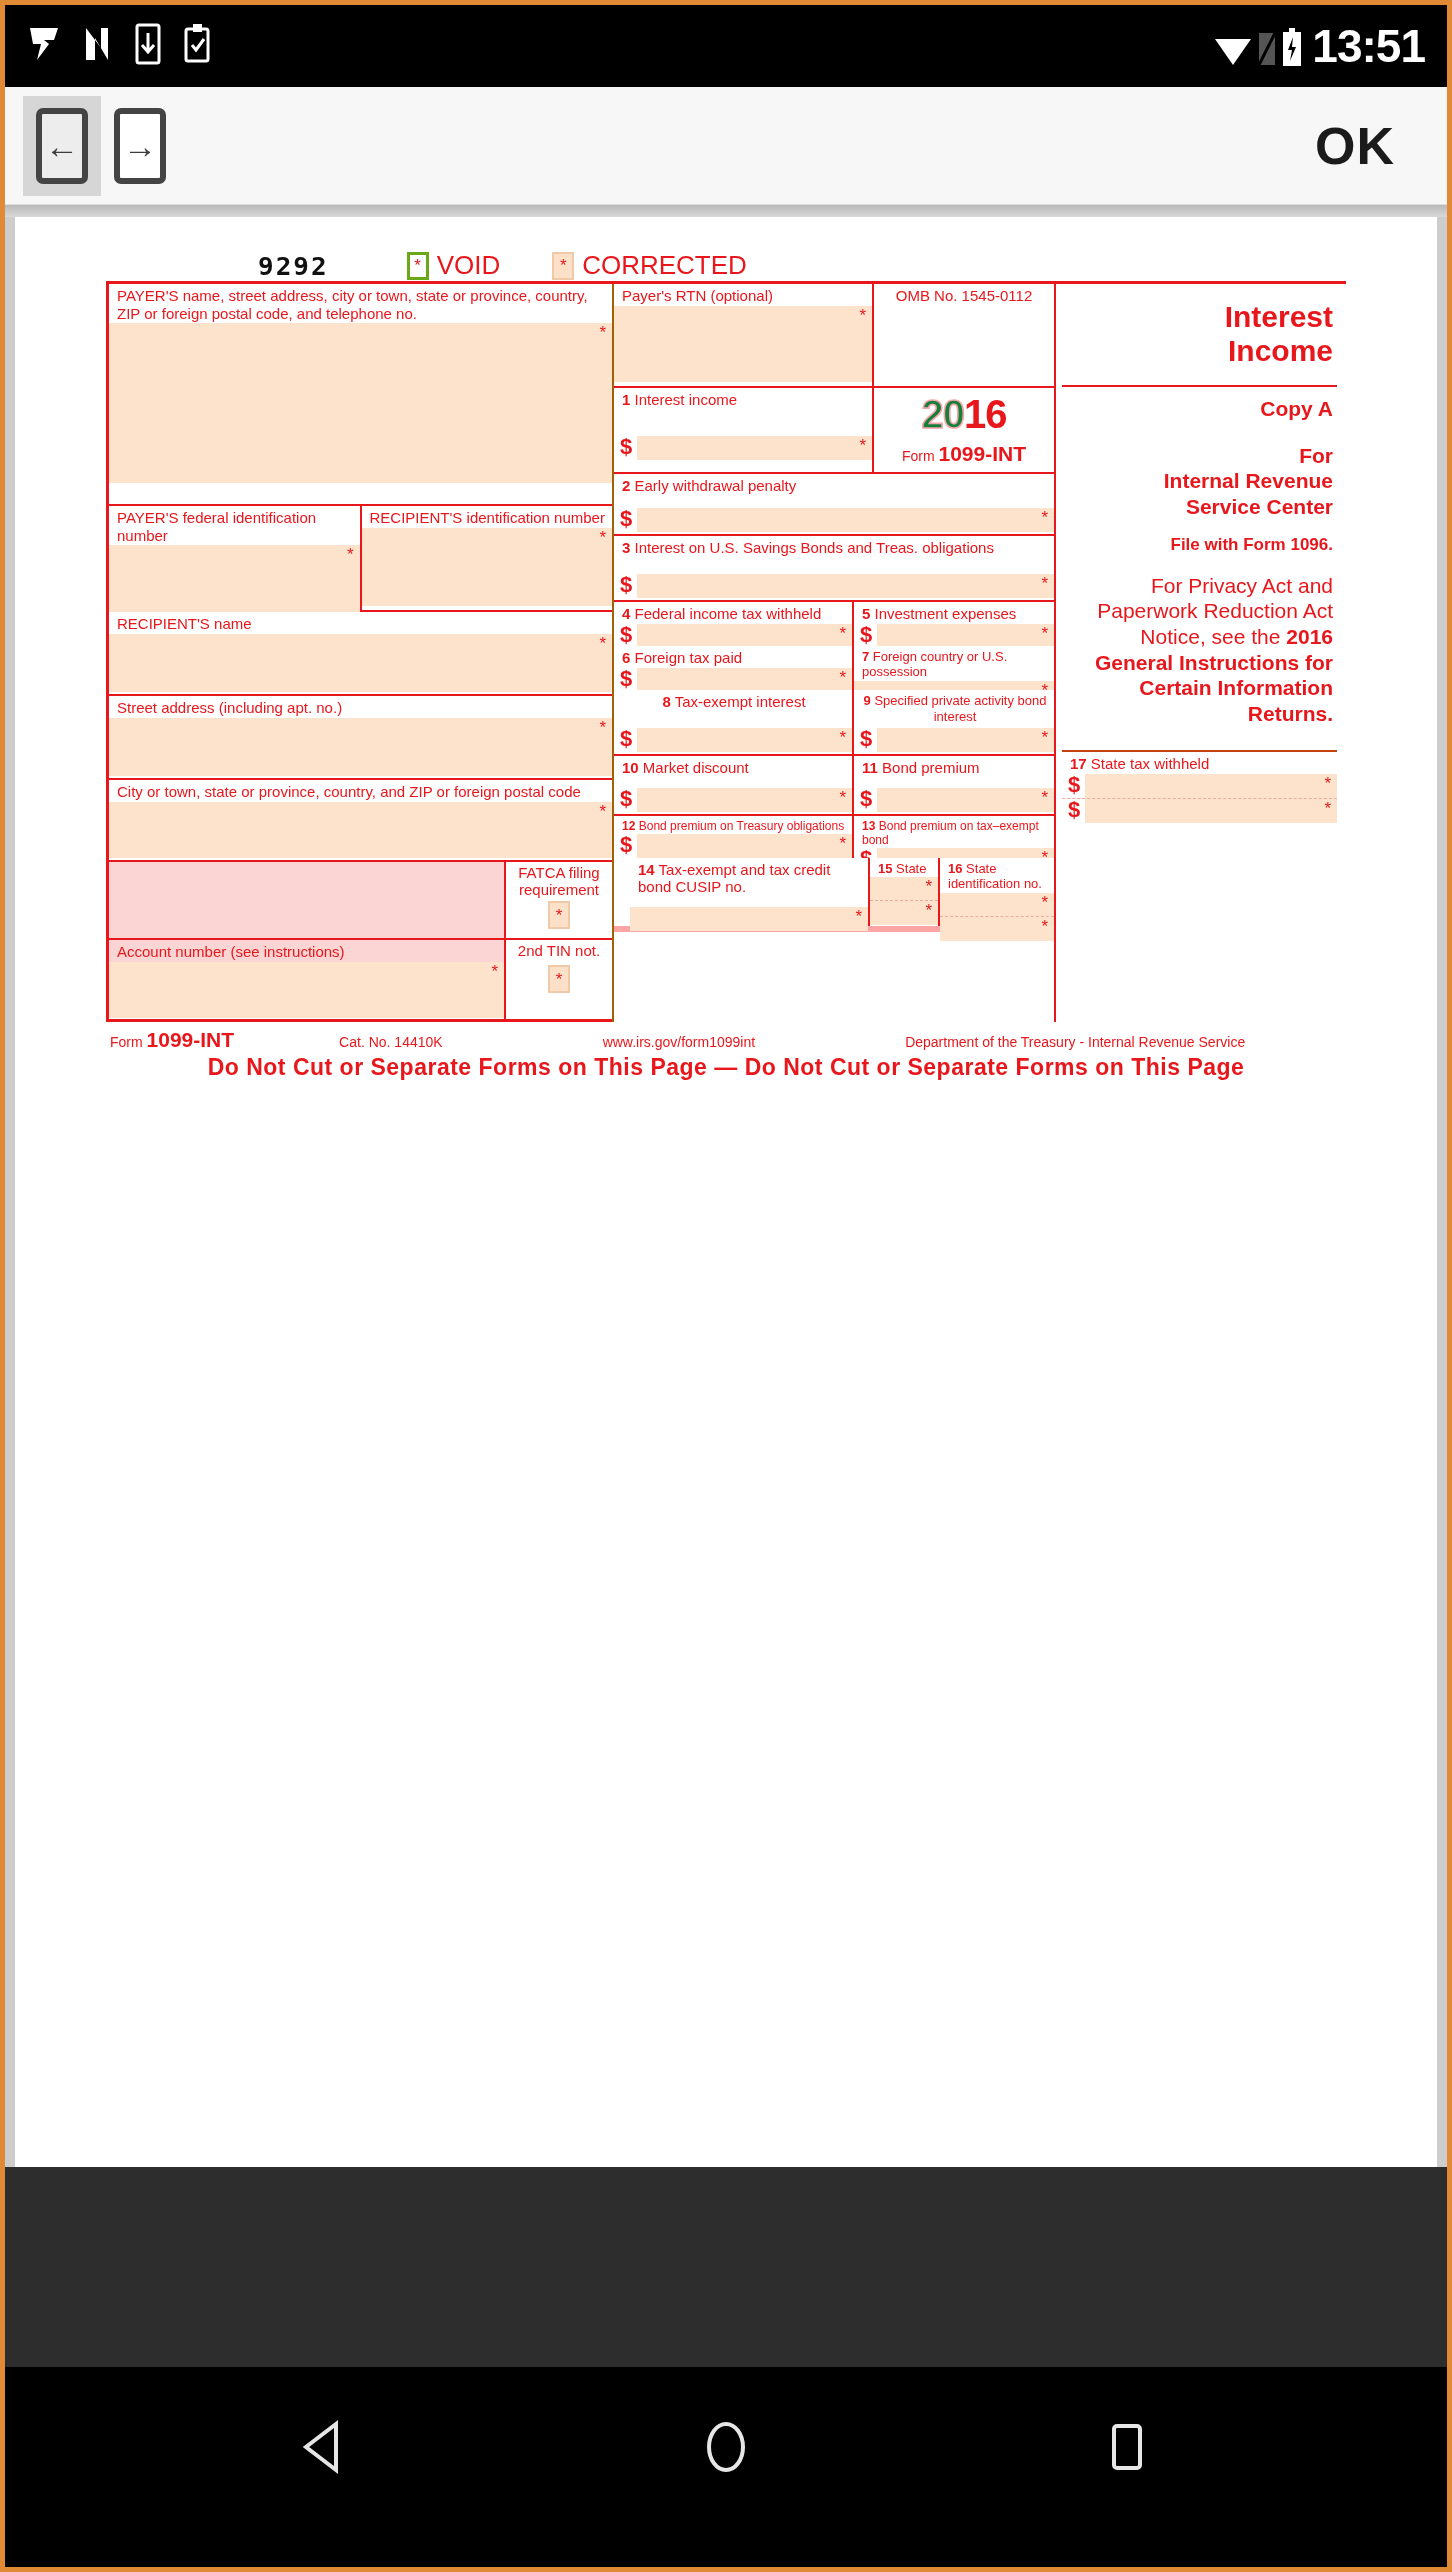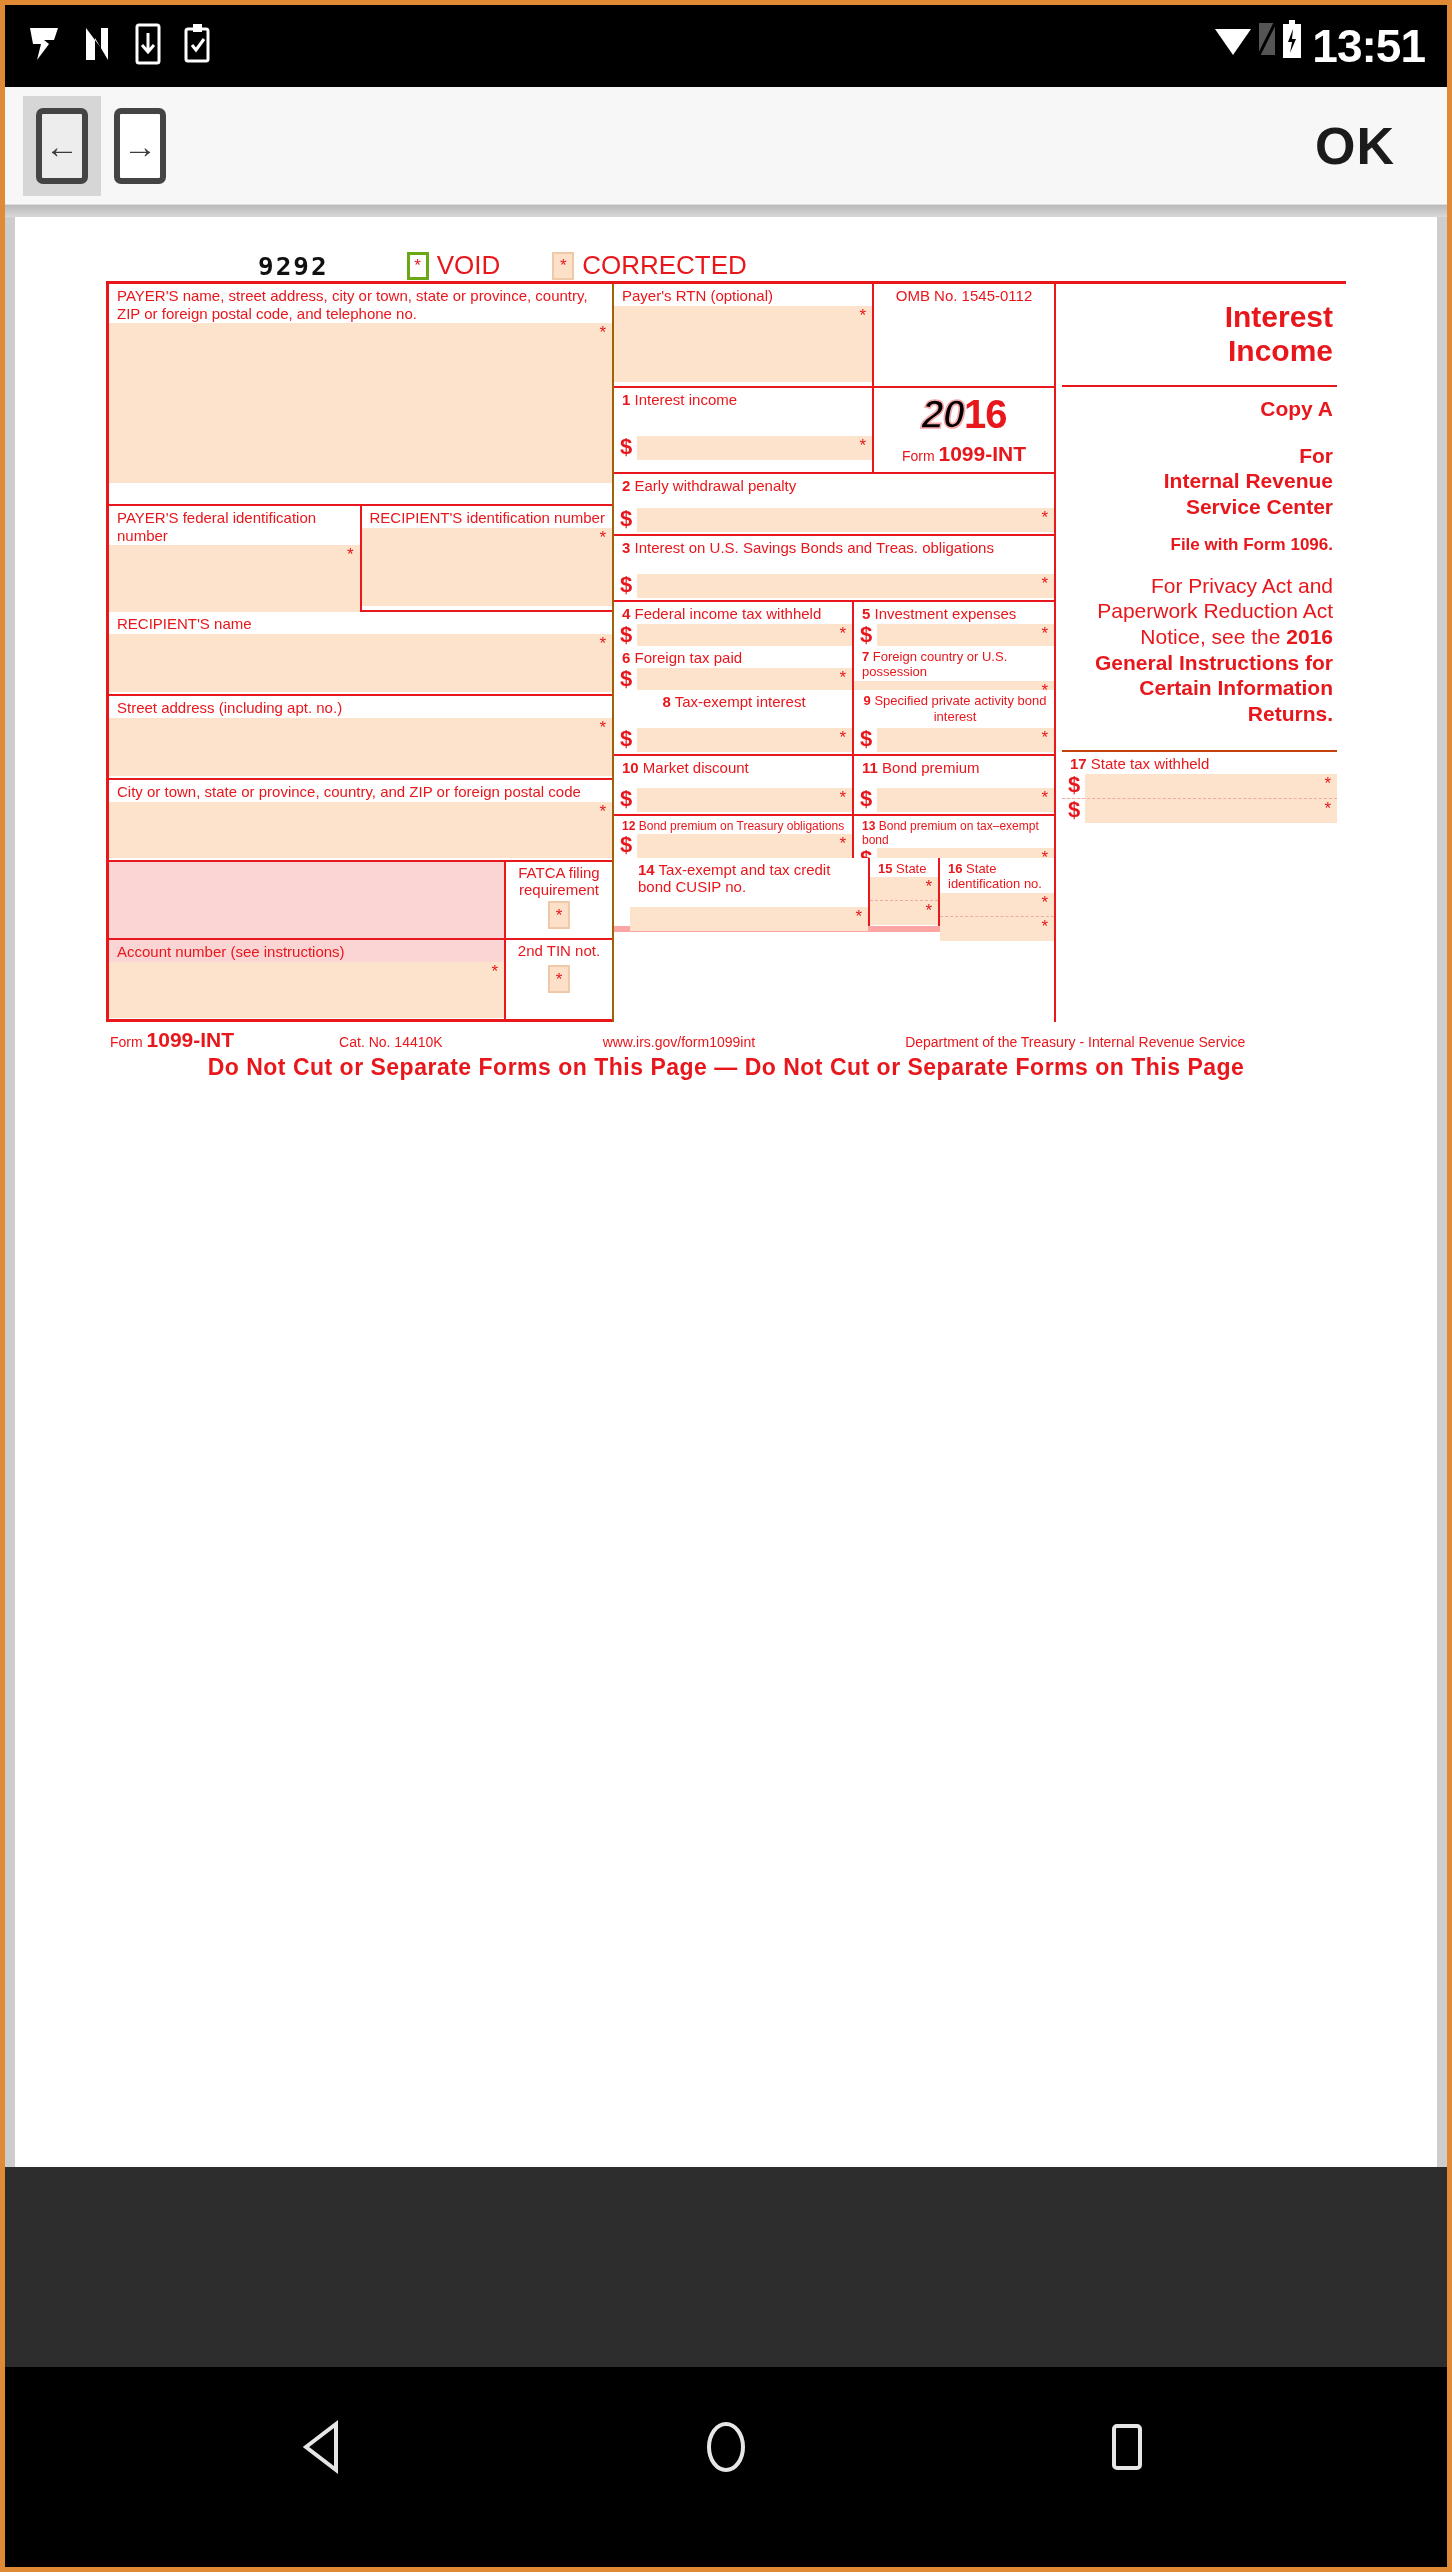--- a/index.html
+++ b/index.html
@@ -14,21 +14,21 @@
   
   .statusbar {
     height: 82px;
     background: #000;
     display: flex;
     align-items: center;
     padding: 0 22px;
     color: #fff;
   }
   .sb-left { display: flex; align-items: center; gap: 22px; }
-  .sb-right { margin-left: auto; display: flex; align-items: flex-start; }
+  .sb-right { margin-left: auto; display: flex; align-items: flex-end; }
   .sb-icon { display: inline-block; }
   .sb-time {
     font-size: 46px;
     font-weight: bold;
     letter-spacing: -1px;
     margin-left: 8px;
   }
 
   
   .toolbar {
@@ -384,21 +384,21 @@
             </div>
             <div class="money" style="margin-top:26px;">
               <span class="dollar">$</span>
               <span class="mbox">
                     <span class="star">*</span>
                   </span>
             </div>
           </div>
           <div class="sep" style="text-align:center;">
             <div style="font-size:40px;font-weight:bold;letter-spacing:-1px;line-height:1;padding-top:6px;">
-              <span style="color:#000000;font-style:italic;-webkit-text-stroke:1.6px #f5a6a8;">20</span><span>16</span>
+              <span style="color:#15803d;-webkit-text-stroke:1.6px #f5a6a8;">20</span><span>16</span>
             </div>
             <div style="font-size:14px;padding-top:8px;">
               <span>Form</span>
               <b style="font-size:21px;">1099-INT</b>
             </div>
           </div>
         </div>
 
         <div class="fld" style="height:62px;">
           <div class="fld-label">

